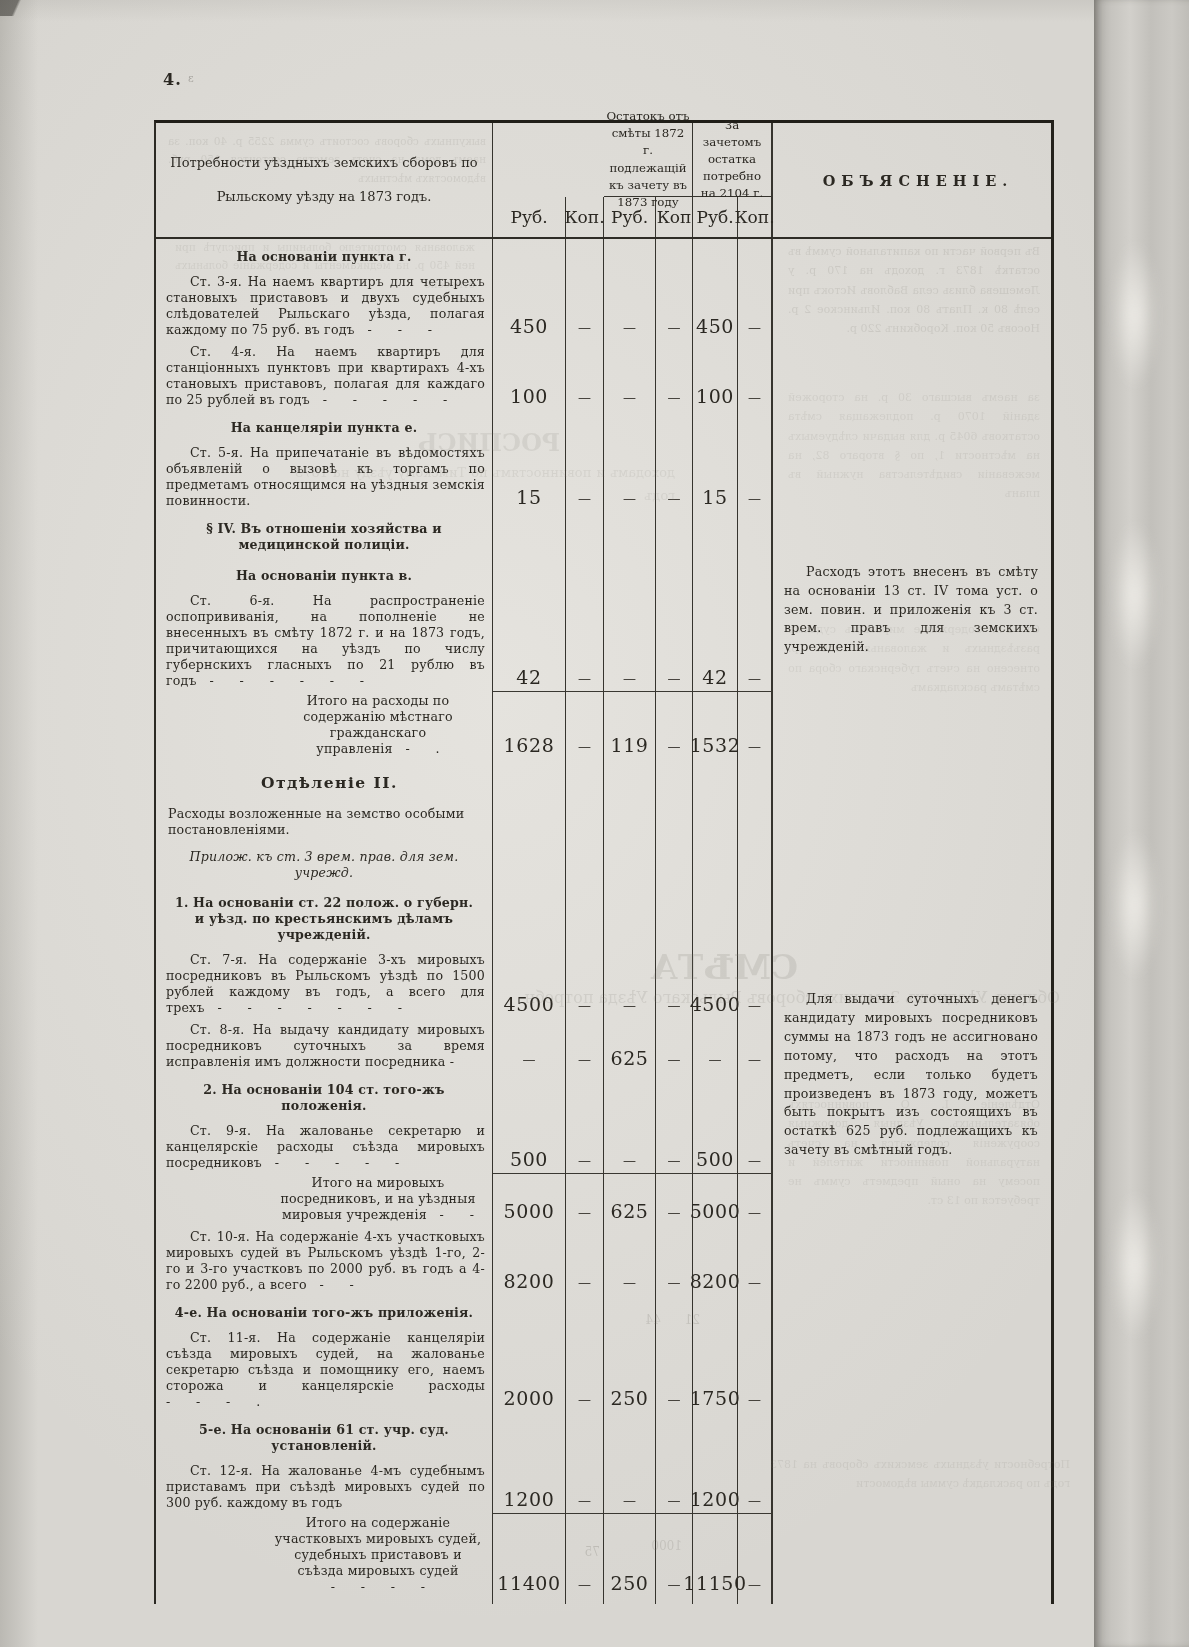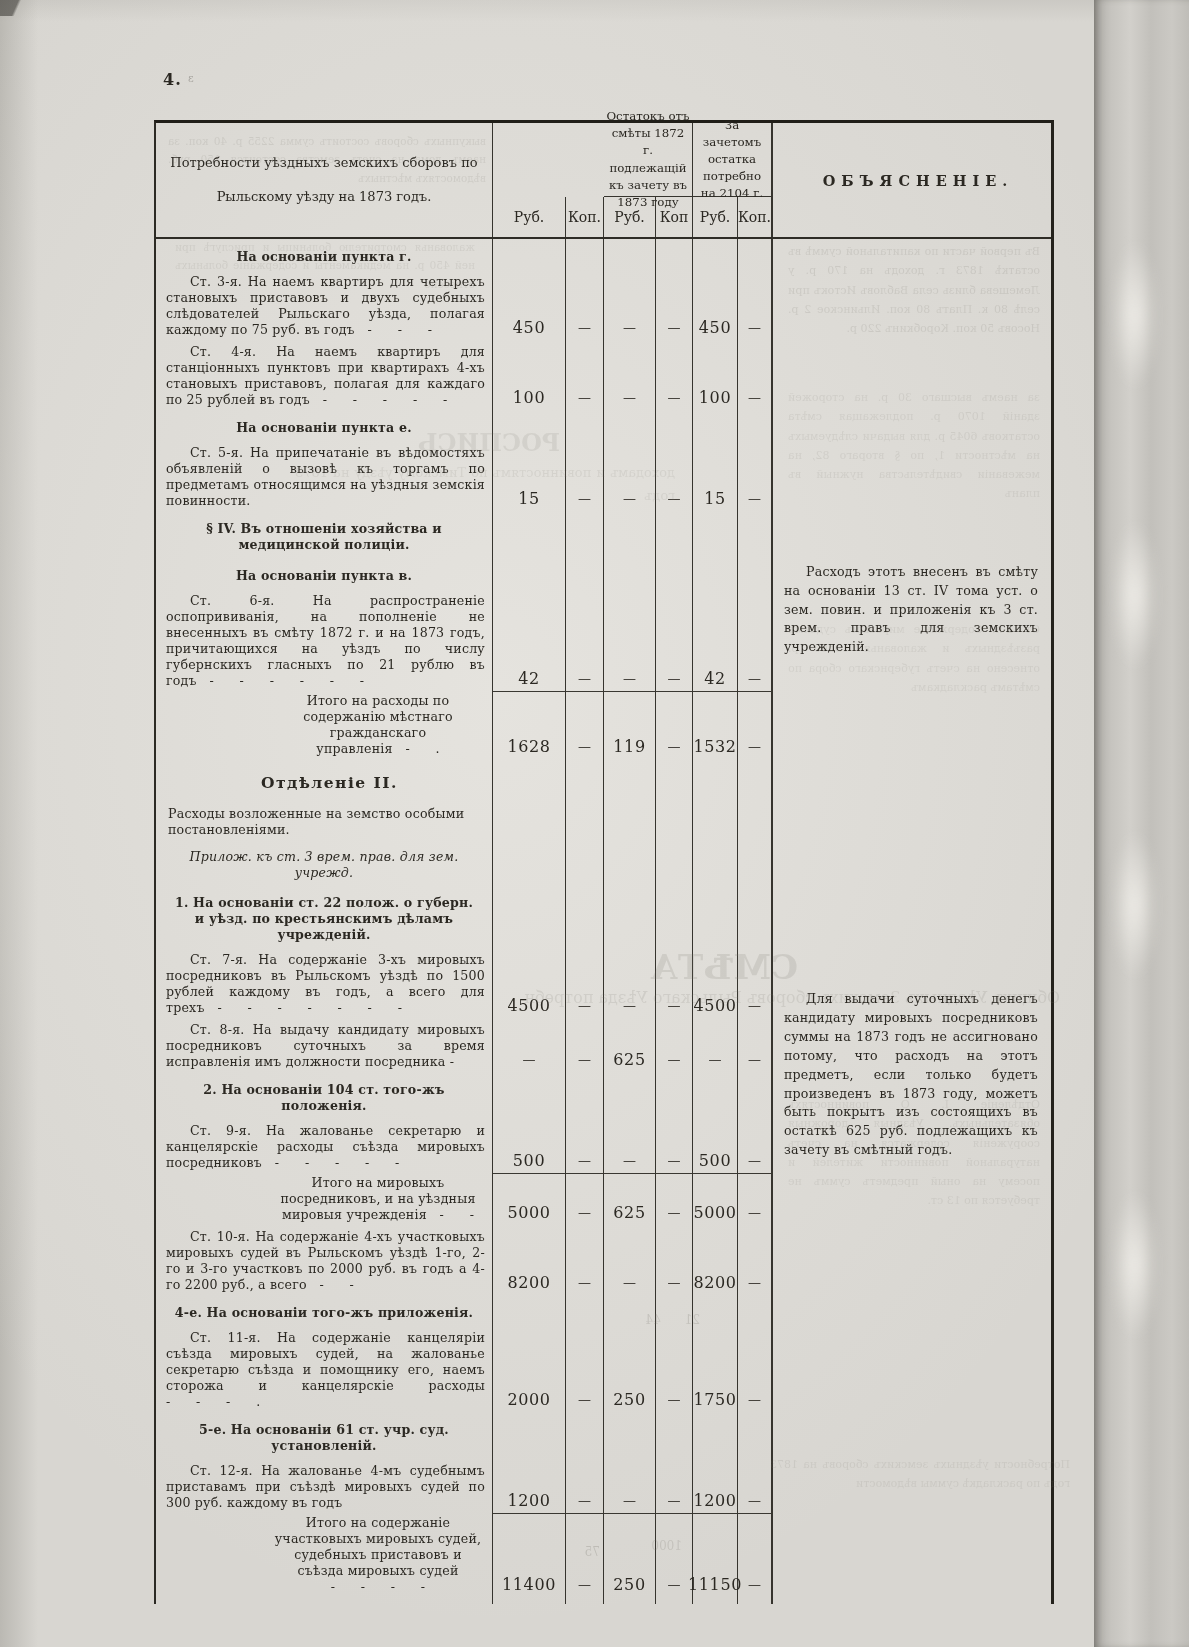--- a/index.html
+++ b/index.html
@@ -30,34 +30,34 @@
     grid-template-rows:74px 40px;border-bottom:2px solid #2e2c26;}
   .h-desc{grid-column:1;grid-row:1/3;border-right:1.6px solid #36342e;
     display:flex;align-items:center;justify-content:center;text-align:center;
     font-size:13px;line-height:2.6;padding:0 14px;}
   .h-group{display:flex;align-items:center;justify-content:center;text-align:center;
     font-size:11.8px;line-height:1.45;padding:2px 1px;border-bottom:1.4px solid #36342e;border-right:1.4px solid #36342e;}
   .h-group.g1{grid-column:2/4;grid-row:1;}
   .h-group.g2{grid-column:4/6;grid-row:1;}
   .h-group.g3{grid-column:6/8;grid-row:1;border-right:2px solid #36342e;}
   .h-sub{grid-row:2;display:flex;align-items:center;justify-content:center;
-    font-size:14px;border-right:1.4px solid #36342e;}
+    font-size:17px;border-right:1.4px solid #36342e;}
   .h-sub.last{border-right:2px solid #36342e;}
   .h-expl{grid-column:8;grid-row:1/3;display:flex;align-items:center;justify-content:center;
     font-size:14.5px;font-weight:600;letter-spacing:6px;padding-left:12px;}
 
   .tbody{position:relative;}
   .trow{display:grid;grid-template-columns:337px 73px 38px 52px 37px 45px 35px 278px;}
   .cell{min-height:4px;}
   .cell.desc{border-right:1.6px solid #36342e;}
   .cell.val{border-right:1.4px solid #36342e;display:flex;align-items:flex-end;justify-content:center;padding-bottom:3px;}
   .cell.val.v5{border-right:2px solid #36342e;}
   .cell.expl{position:relative;}
   .trow.rule .cell.val{border-top:1.3px solid #3a3832;}
-  .num{font-size:16px;letter-spacing:.6px;}
+  .num{font-size:19px;letter-spacing:.6px;}
   .dash{font-size:13px;position:relative;top:-2px;}
 
   .dtext{font-size:12.6px;line-height:1.27;letter-spacing:.2px;}
   .trow.section .dtext{text-align:center;font-weight:700;margin:10px 16px 5px;}
   .trow.item .dtext{text-align:justify;text-indent:24px;margin:4px 7px 2px 10px;}
   .trow.subtotal .dtext{margin:2px 8px 2px 116px;text-align:center;}
   .trow.division .dtext{text-align:center;font-weight:700;font-size:15.5px;letter-spacing:1.5px;margin:14px 0 7px;padding-left:11px;}
   .trow.plain .dtext{margin:7px 6px 4px 12px;text-align:left;}
   .trow.italic .dtext{font-style:italic;text-align:center;margin:7px 6px 4px;}
   .etext{position:absolute;left:11px;width:254px;text-align:justify;text-indent:22px;
@@ -150,21 +150,21 @@
           <div class="cell val v4">
             <span class="num">100</span>
           </div>
           <div class="cell val v5">
             <span class="dash">—</span>
           </div>
           <div class="cell expl"></div>
         </div>
         <div class="trow section">
           <div class="cell desc">
-            <div class="dtext">На основаніи пункта е.</div>
+            <div class="dtext">На канцеляріи пункта е.</div>
           </div>
           <div class="cell val v0"></div>
           <div class="cell val v1"></div>
           <div class="cell val v2"></div>
           <div class="cell val v3"></div>
           <div class="cell val v4"></div>
           <div class="cell val v5"></div>
           <div class="cell expl"></div>
         </div>
         <div class="trow item">

